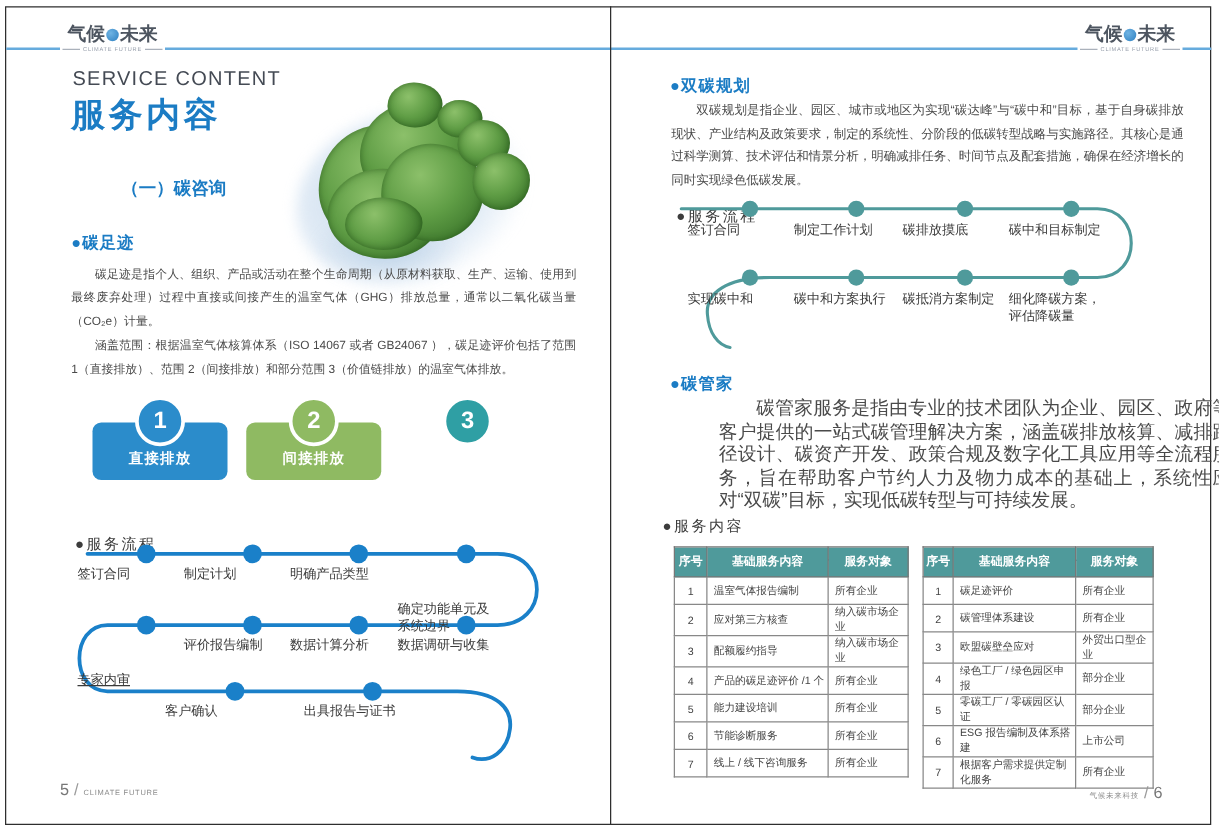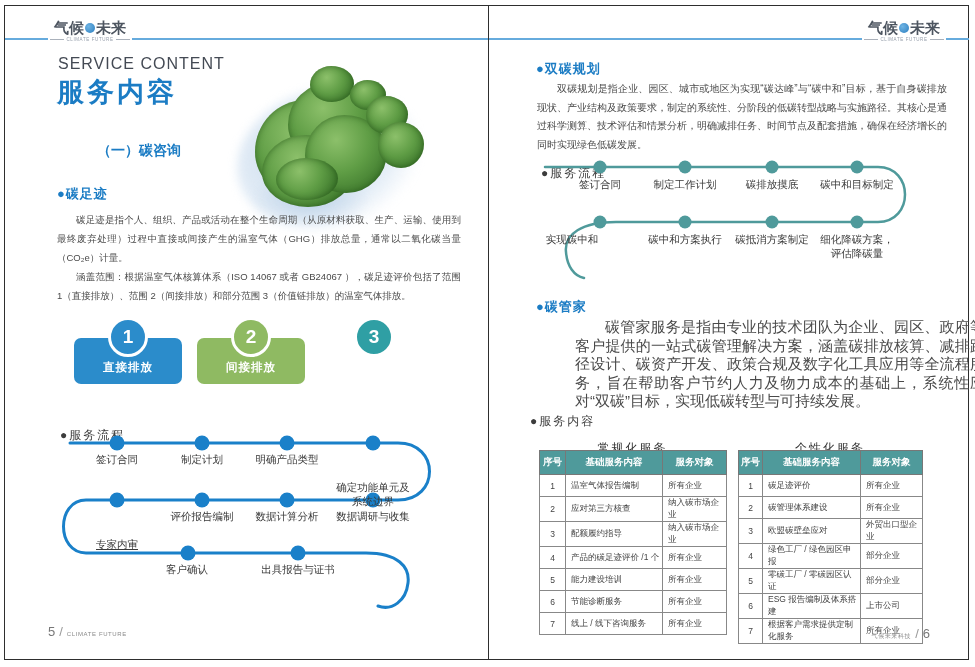--- a/index.html
+++ b/index.html
@@ -27,27 +27,27 @@
   .pb-dual{left:537px;top:80px;width:410px;font-size:10px;line-height:18.5px;}
   .pb-butler{left:537px;top:318px;width:410px;font-size:15px;line-height:18.5px;margin-left:38px;}
   
   .tb{position:absolute;border-radius:48% 52% 50% 50%/52% 48% 52% 48%;background:radial-gradient(circle at 38% 32%,#8cc06a,#5f9d45 45%,#417c2f 78%,#35682a);box-shadow:inset 0 0 6px rgba(20,60,10,.5);}
   .tree-shadow{position:absolute;border-radius:50%;filter:blur(5px);}
   
   .badge{position:absolute;width:108px;top:317px;}
   .badge-circle{position:relative;width:34px;height:34px;line-height:34px;margin:0 auto;border-radius:50%;border:3px solid #fff;color:#fff;font-size:19px;font-weight:bold;text-align:center;z-index:2;}
   .badge-box{margin-top:-19px;height:46px;border-radius:7px;color:#fff;font-size:11.5px;font-weight:bold;text-align:center;line-height:12px;display:flex;align-items:center;justify-content:center;padding-top:11px;box-sizing:border-box;letter-spacing:1px;}
   
-  .flow-label{position:absolute;font-size:10.5px;color:#3a3a3a;text-align:center;white-space:pre-line;line-height:14px;}
+  .flow-label{position:absolute;font-size:10.5px;color:#3a3a3a;text-align:left;white-space:pre-line;line-height:14px;}
   .fl-l{width:110px;}
   .fl-r{width:100px;}
   svg.flow{position:absolute;}
   
   .tbl-title{position:absolute;top:413px;font-size:12px;color:#333;letter-spacing:2px;text-align:center;margin-top:27px;}
-  table.svc{position:absolute;top:450px;border-collapse:collapse;table-layout:fixed;padding-left:43px;}
+  table.svc{position:absolute;top:437px;border-collapse:collapse;table-layout:fixed;padding-left:43px;}
   table.svc th{background:#4f9a9b;color:#fff;font-size:9.5px;font-weight:bold;height:23px;border:1px solid #777;padding:0 2px;}
   table.svc td{font-size:8.5px;color:#444;height:21px;border:1px solid #888;padding:0 0 0 5px;background:#fff;}
   table.svc td:first-child{text-align:center;padding:0;}
   
   .footer{position:absolute;display:flex;align-items:baseline;gap:4px;color:#777;}
   .footer .pg{font-size:13px;}
   .footer .sep{font-size:13px;color:#999;}
   .footer .br{font-size:6px;letter-spacing:.6px;color:#8a8a8a;}
 </style>
 </head>
@@ -164,21 +164,21 @@
       <circle cx="60" cy="72" r="6.5"></circle>
         <circle cx="145" cy="72" r="6.5"></circle>
         <circle cx="232" cy="72" r="6.5"></circle>
         <circle cx="317" cy="72" r="6.5"></circle>
     </g>
   </svg>
   <div class="flow-label fl-r" style="left:550px;top:177px;">签订合同</div>
   <div class="flow-label fl-r" style="left:635px;top:177px;">制定工作计划</div>
   <div class="flow-label fl-r" style="left:722px;top:177px;">碳排放摸底</div>
   <div class="flow-label fl-r" style="left:807px;top:177px;">碳中和目标制定</div>
-  <div class="flow-label fl-r" style="left:522px;top:232px;">实现碳中和</div>
+  <div class="flow-label fl-r" style="left:550px;top:232px;">实现碳中和</div>
   <div class="flow-label fl-r" style="left:635px;top:232px;">碳中和方案执行</div>
   <div class="flow-label fl-r" style="left:722px;top:232px;">碳抵消方案制定</div>
   <div class="flow-label fl-r" style="left:807px;top:232px;">细化降碳方案，
 评估降碳量</div>
 
   <div class="h-blue" style="left:536px;top:298px;">●碳管家</div>
   <div class="para-block pb-butler">
     <p>碳管家服务是指由专业的技术团队为企业、园区、政府等客户提供的一站式碳管理解决方案，涵盖碳排放核算、减排路径设计、碳资产开发、政策合规及数字化工具应用等全流程服务，旨在帮助客户节约人力及物力成本的基础上，系统性应对“双碳”目标，实现低碳转型与可持续发展。</p>
   </div>
 

